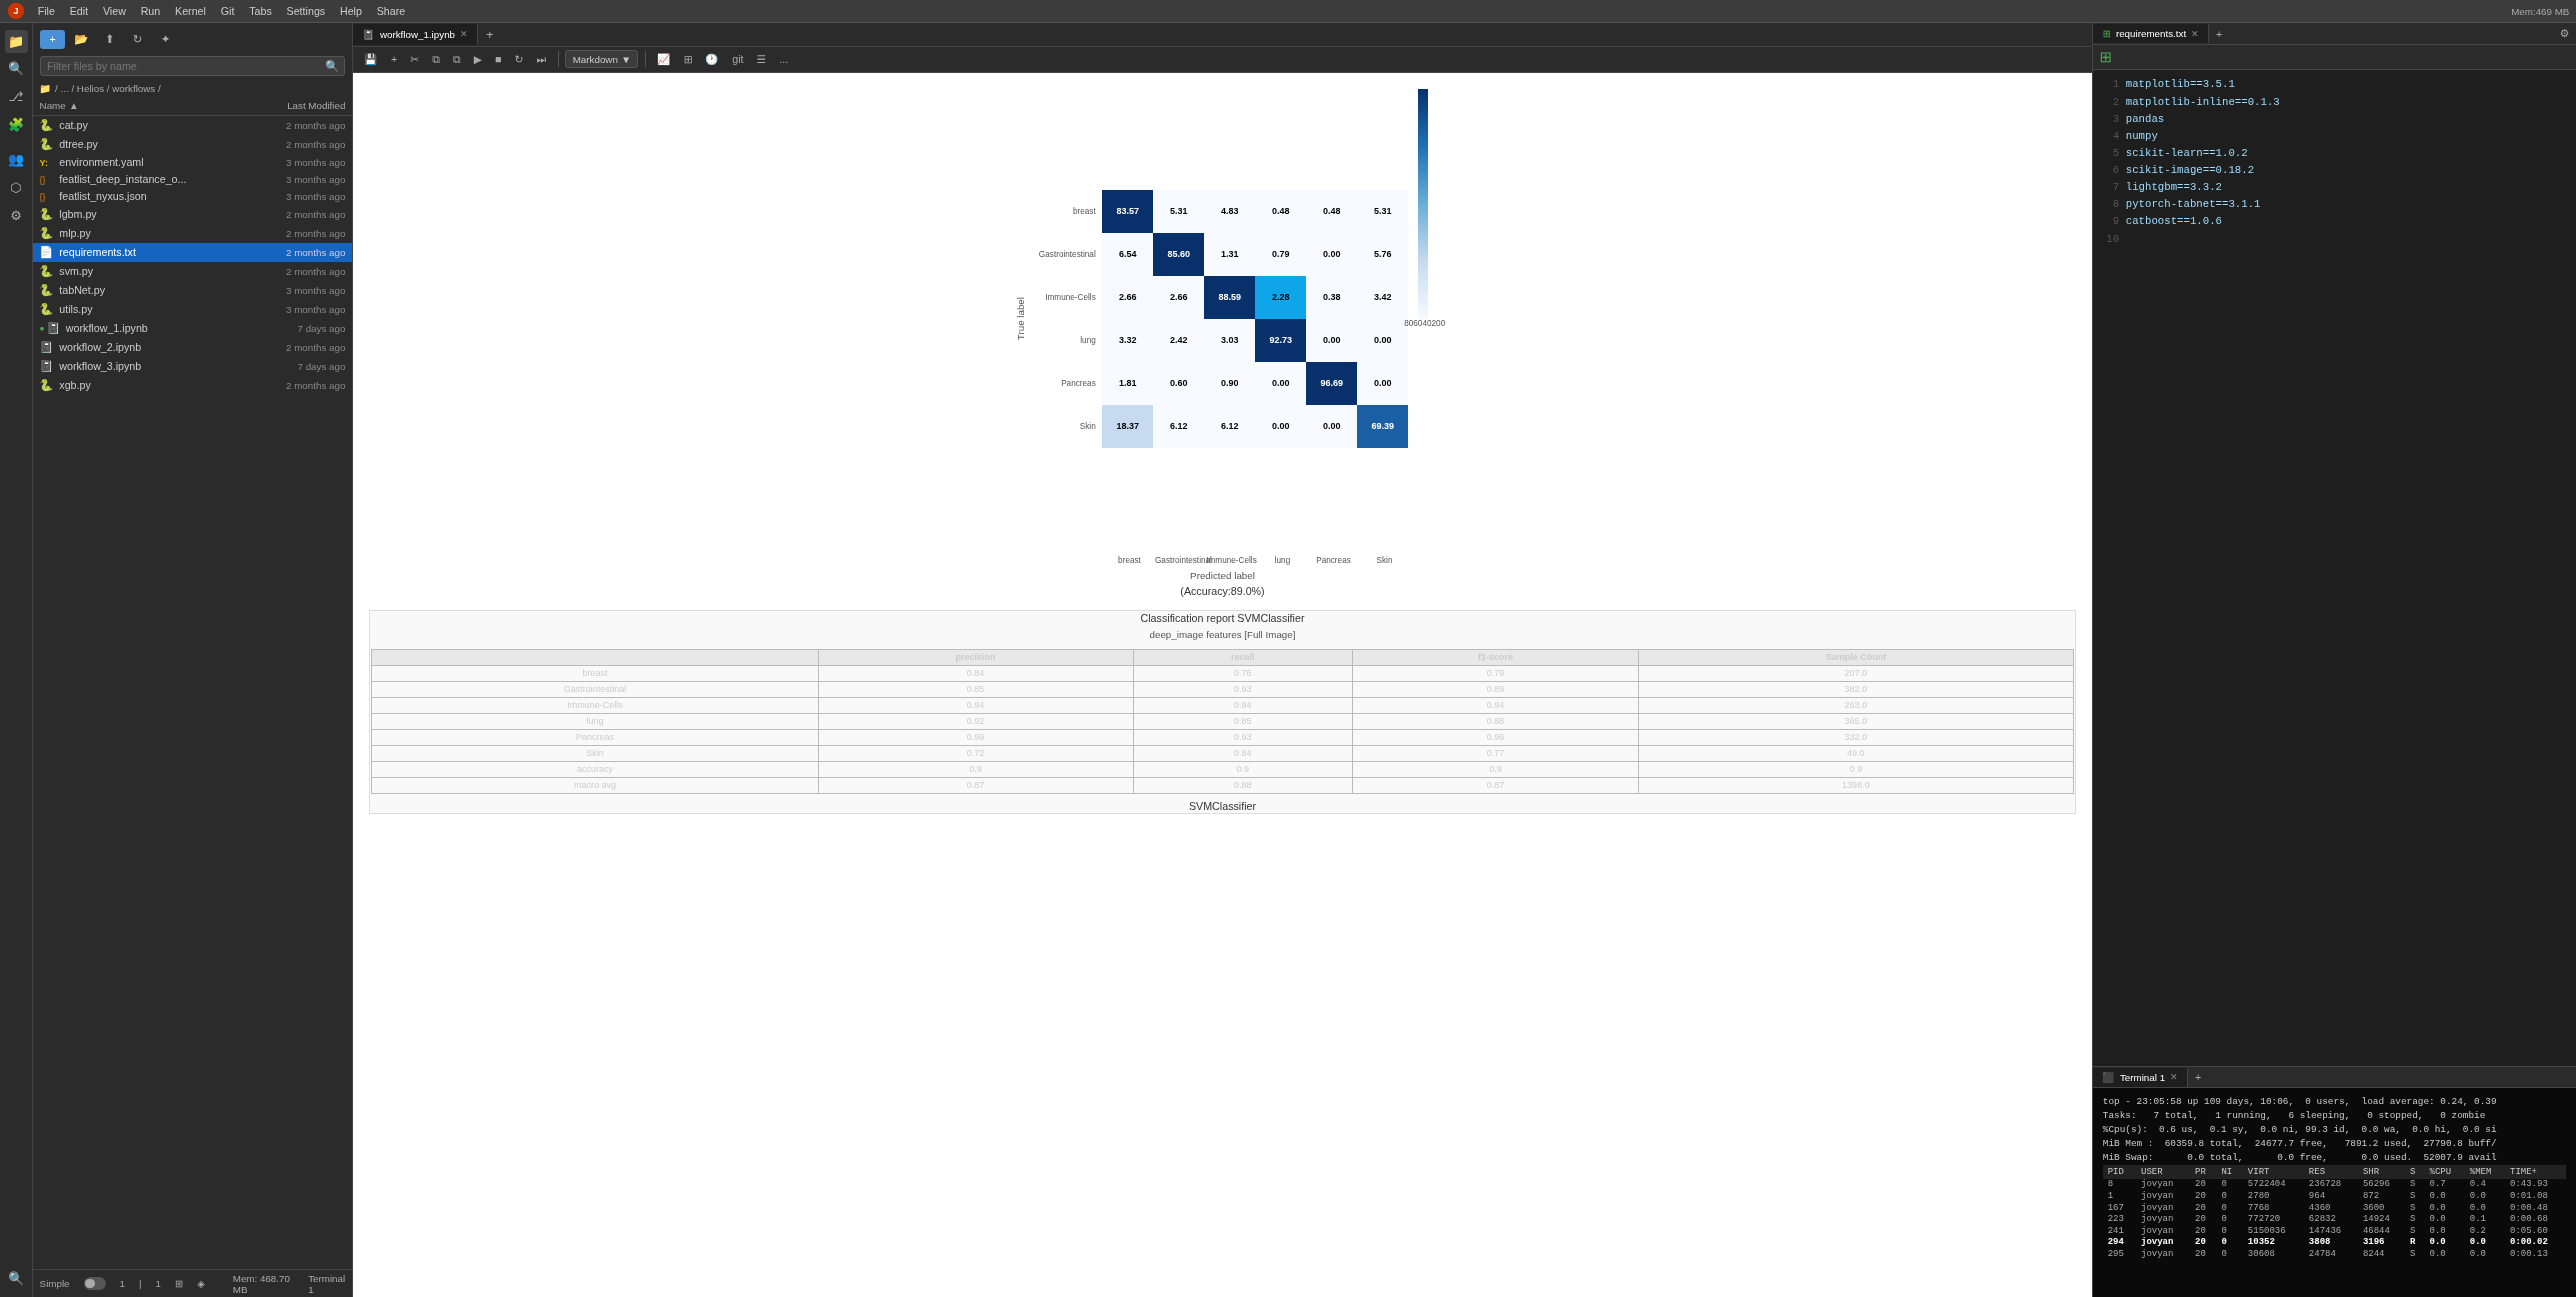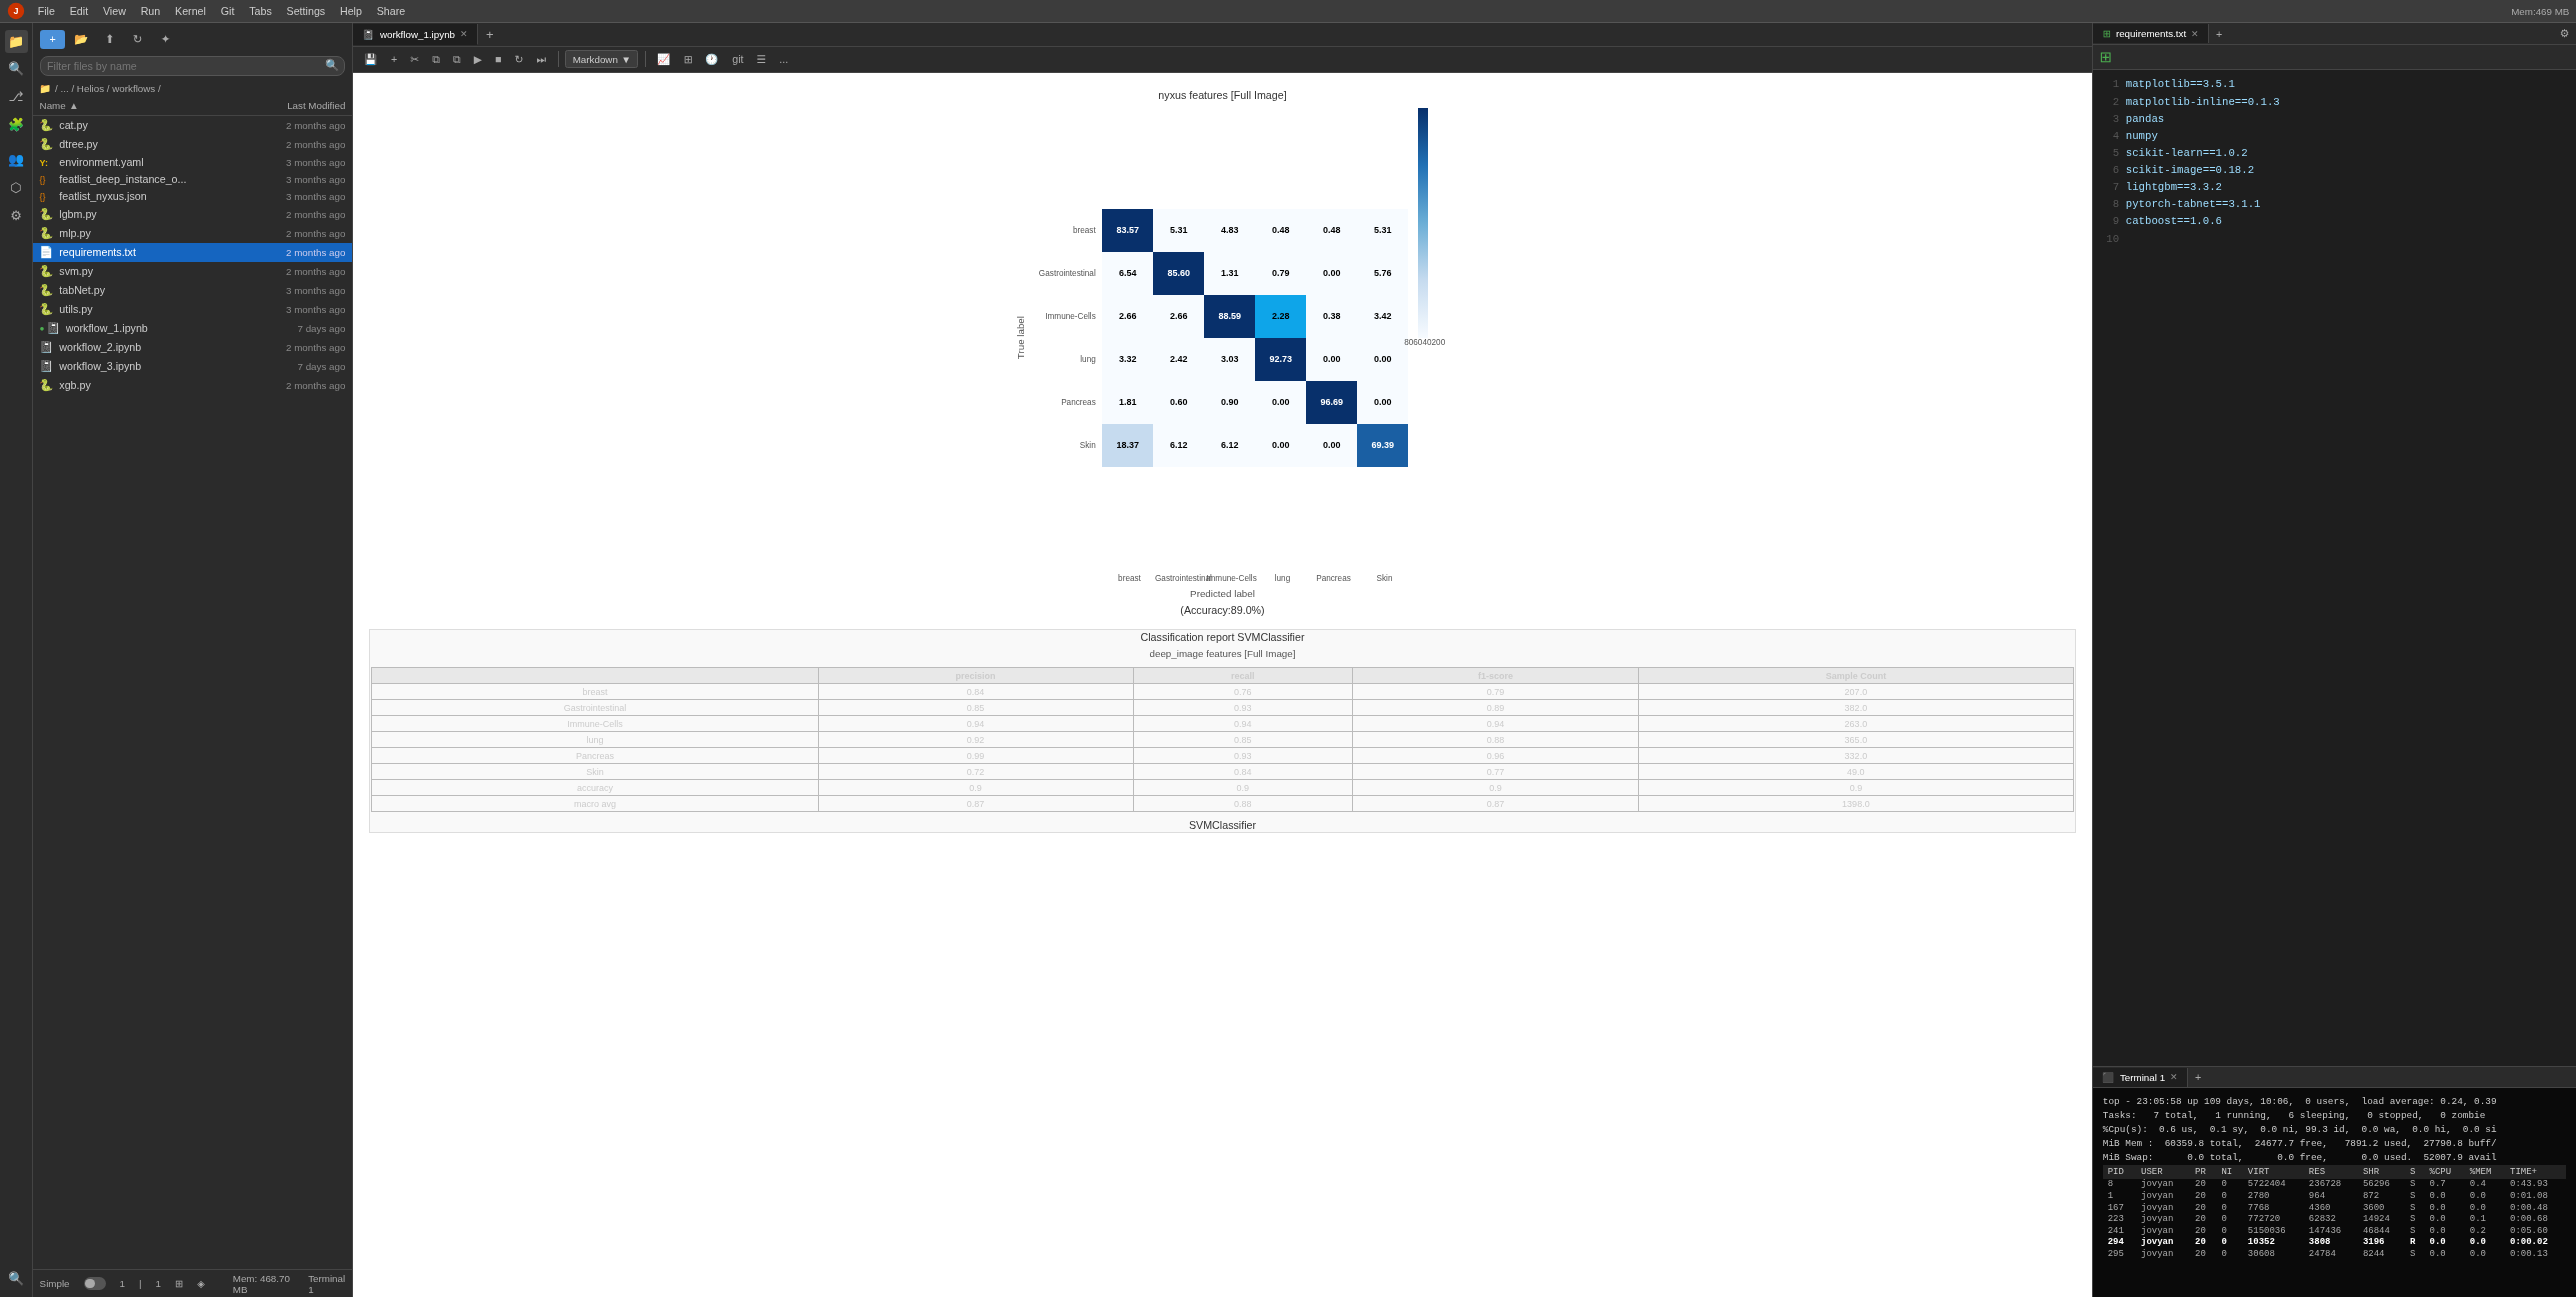--- a/index.html
+++ b/index.html
@@ -32,22 +32,22 @@
       width: 320px; background: #2b2b2b; border-right: 0.8px solid #444;
       display: flex; flex-direction: column;
     }
     #file-toolbar {
       display: flex; align-items: center; padding: 4.9px 6.6px; gap: 4.9px; background: #2b2b2b;
     }
     .btn-new { background: #4a90d9; color: #fff; border: none; border-radius: 3.3px;
       padding: 3.3px 9.8px; cursor: pointer; font-size: 10.7px; display: flex; align-items: center; gap: 3.3px; }
     .toolbar-btn { width: 23px; height: 23px; background: transparent; border: none; color: #aaa;
       cursor: pointer; border-radius: 2.5px; font-size: 11.5px; display: flex; align-items: center; justify-content: center; }
-    #search-bar { display: flex; align-items: flex-start; margin: 0 6.6px 3.3px; background: #3c3c3c;
-      border: 0.8px solid #555; border-radius: 8px; padding: 1.6px 4.9px; }
+    #search-bar { display: flex; align-items: center; margin: 0 6.6px 3.3px; background: #3c3c3c;
+      border: 0.8px solid #555; border-radius: 3px; padding: 1.6px 4.9px; }
     #search-bar input { background: transparent; border: none; color: #ccc; outline: none; flex: 1; font-size: 10.7px; padding: 1.6px; }
     #search-bar .search-icon { color: #888; font-size: 11.5px; }
     #breadcrumb { padding: 3.3px 6.6px; color: #aaa; font-size: 9.8px; display: flex; align-items: center; gap: 3.3px; }
     #file-list-header { display: flex; padding: 3.3px 6.6px; border-bottom: 0.8px solid #444; color: #aaa; font-size: 9.8px; }
     .col-name { flex: 1; display: flex; align-items: center; gap: 3.3px; }
     .col-modified { width: 107px; text-align: right; }
     #file-list { flex: 1; overflow-y: auto; }
     .file-item { display: flex; align-items: center; padding: 2.5px 6.6px; cursor: pointer; }
     .file-item.selected { background: #1565c0; color: #fff; }
     .file-item.selected .file-modified { color: #cce; }
@@ -362,21 +362,20 @@
         <div class="nb-sep"></div>
         <button class="nb-btn">📈</button>
         <button class="nb-btn">⊞</button>
         <button class="nb-btn">🕐</button>
         <button class="nb-btn">git</button>
         <button class="nb-btn">☰</button>
         <button class="nb-btn">...</button>
       </div>
 
       <div class="nb-content">
-        <div class="nb-title">nyxus features [Full Image]</div>
 
         <div class="cm-container">
           <div class="cm-wrap">
             <div class="cm-ylabel">True label</div>
             <div>
               <div class="cm-ylabels" id="cm-ylabels">
                   <div class="cm-ylabel-cell">breast</div>
                   <div class="cm-ylabel-cell">Gastrointestinal</div>
                   <div class="cm-ylabel-cell">Immune-Cells</div>
                   <div class="cm-ylabel-cell">lung</div>

